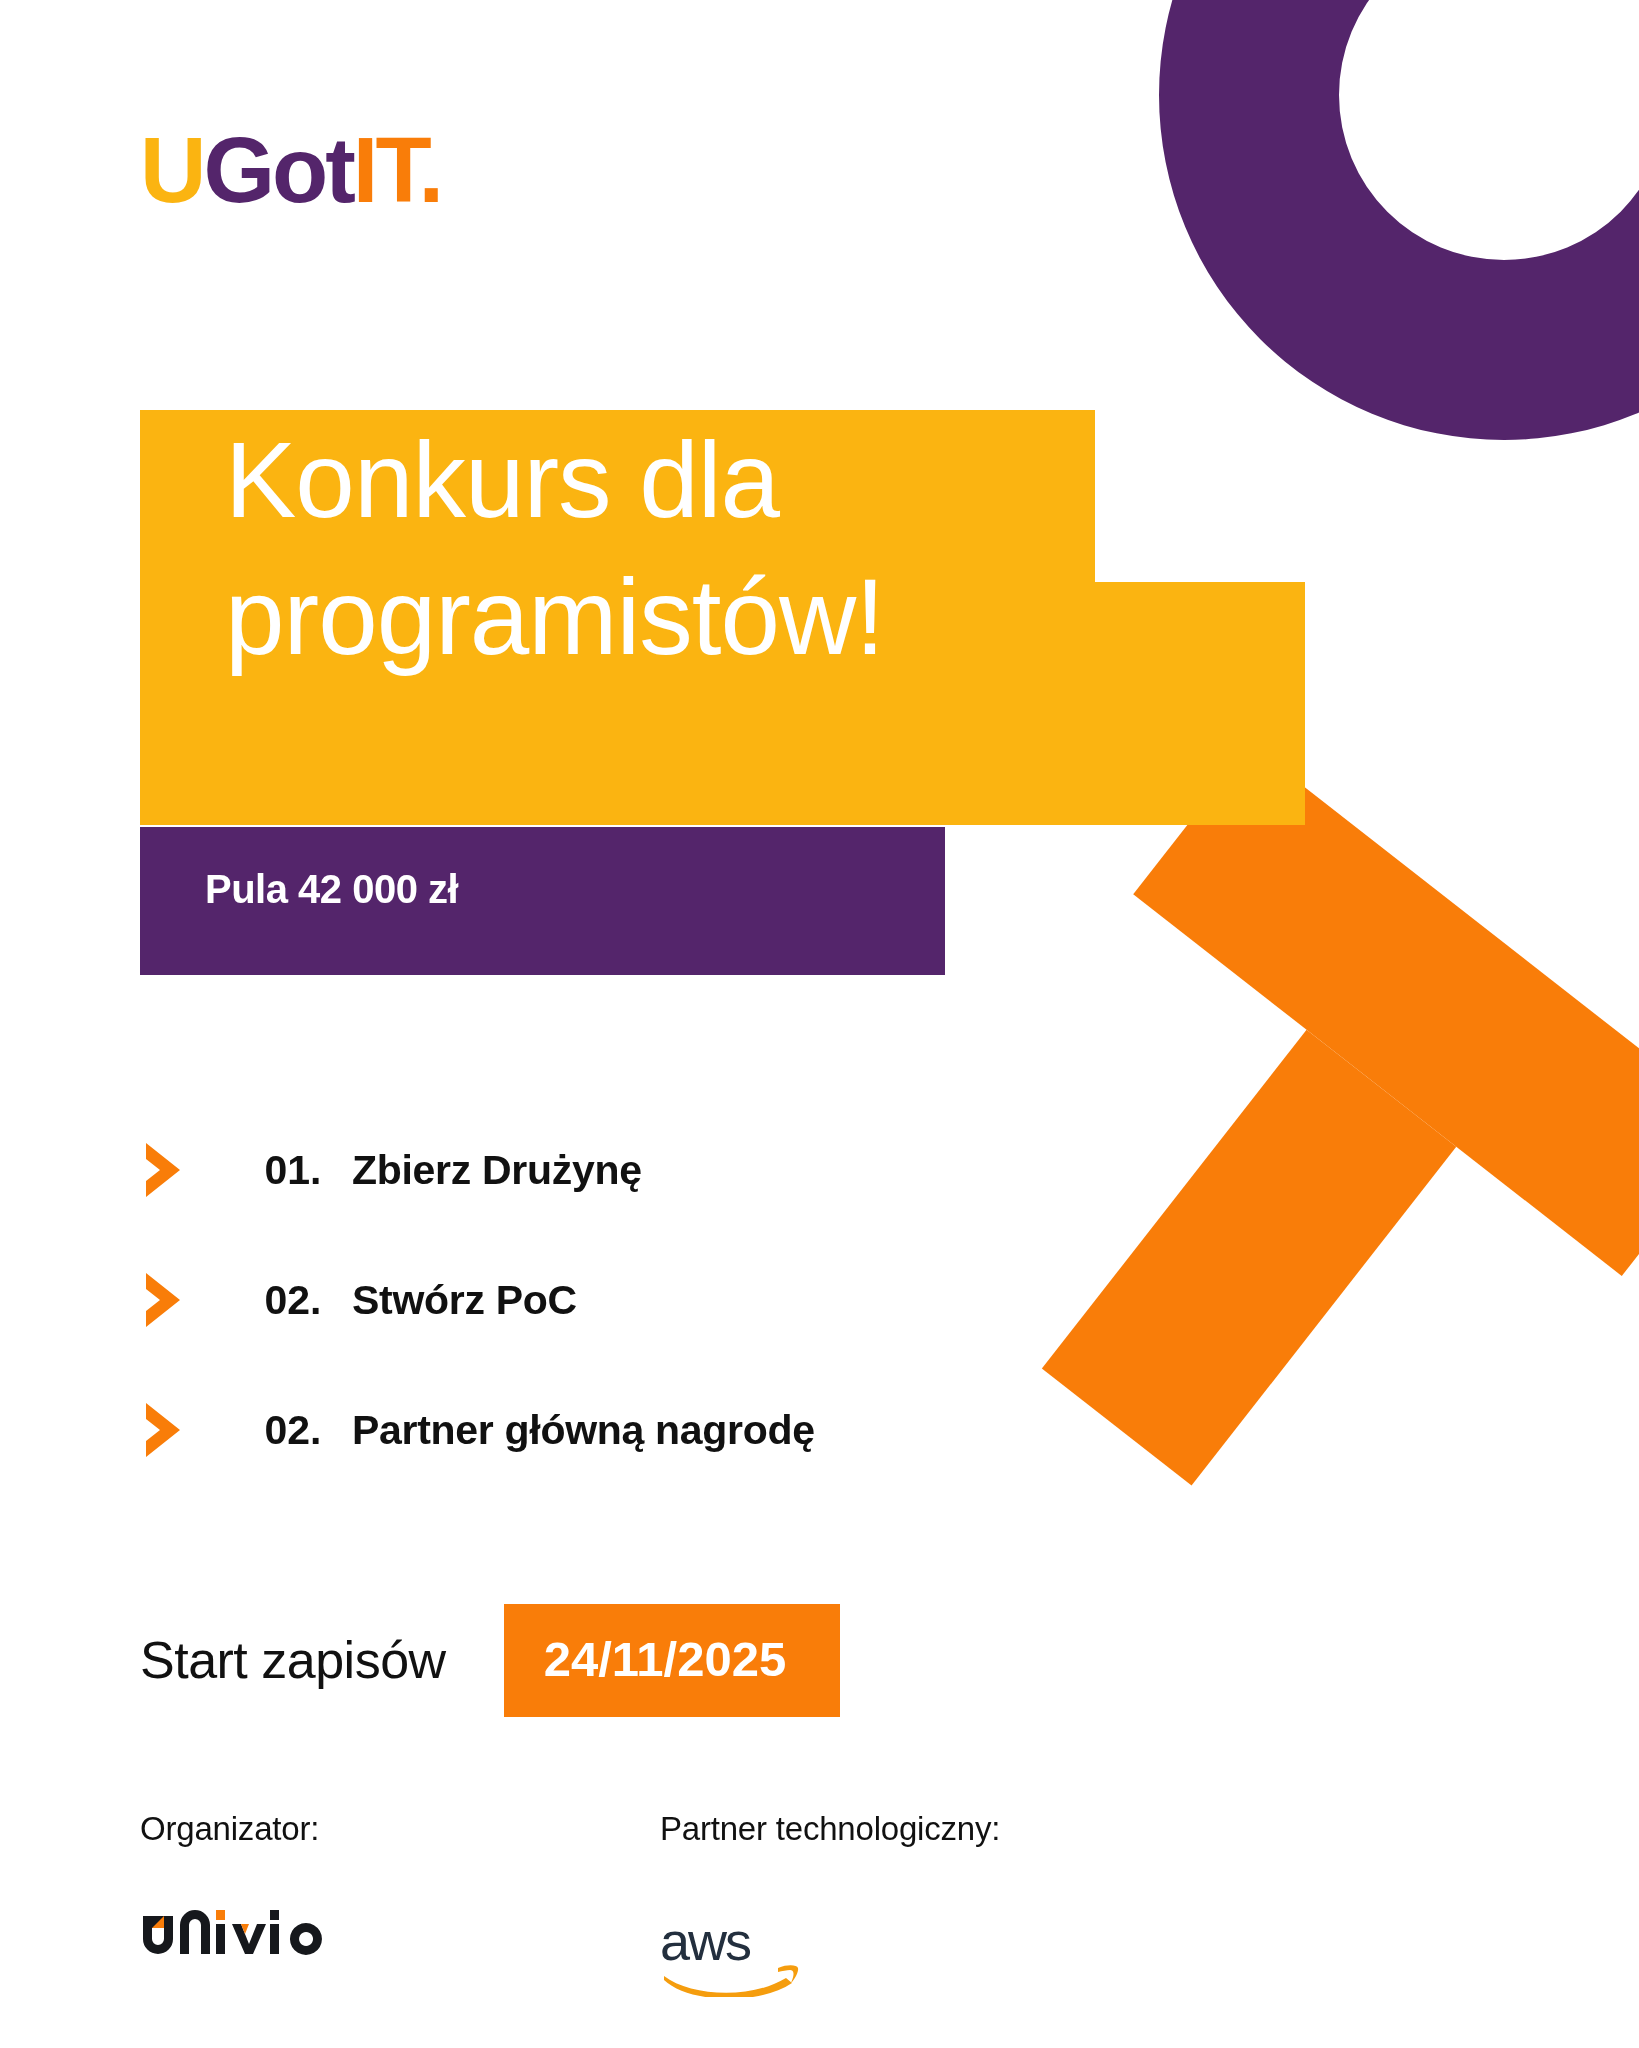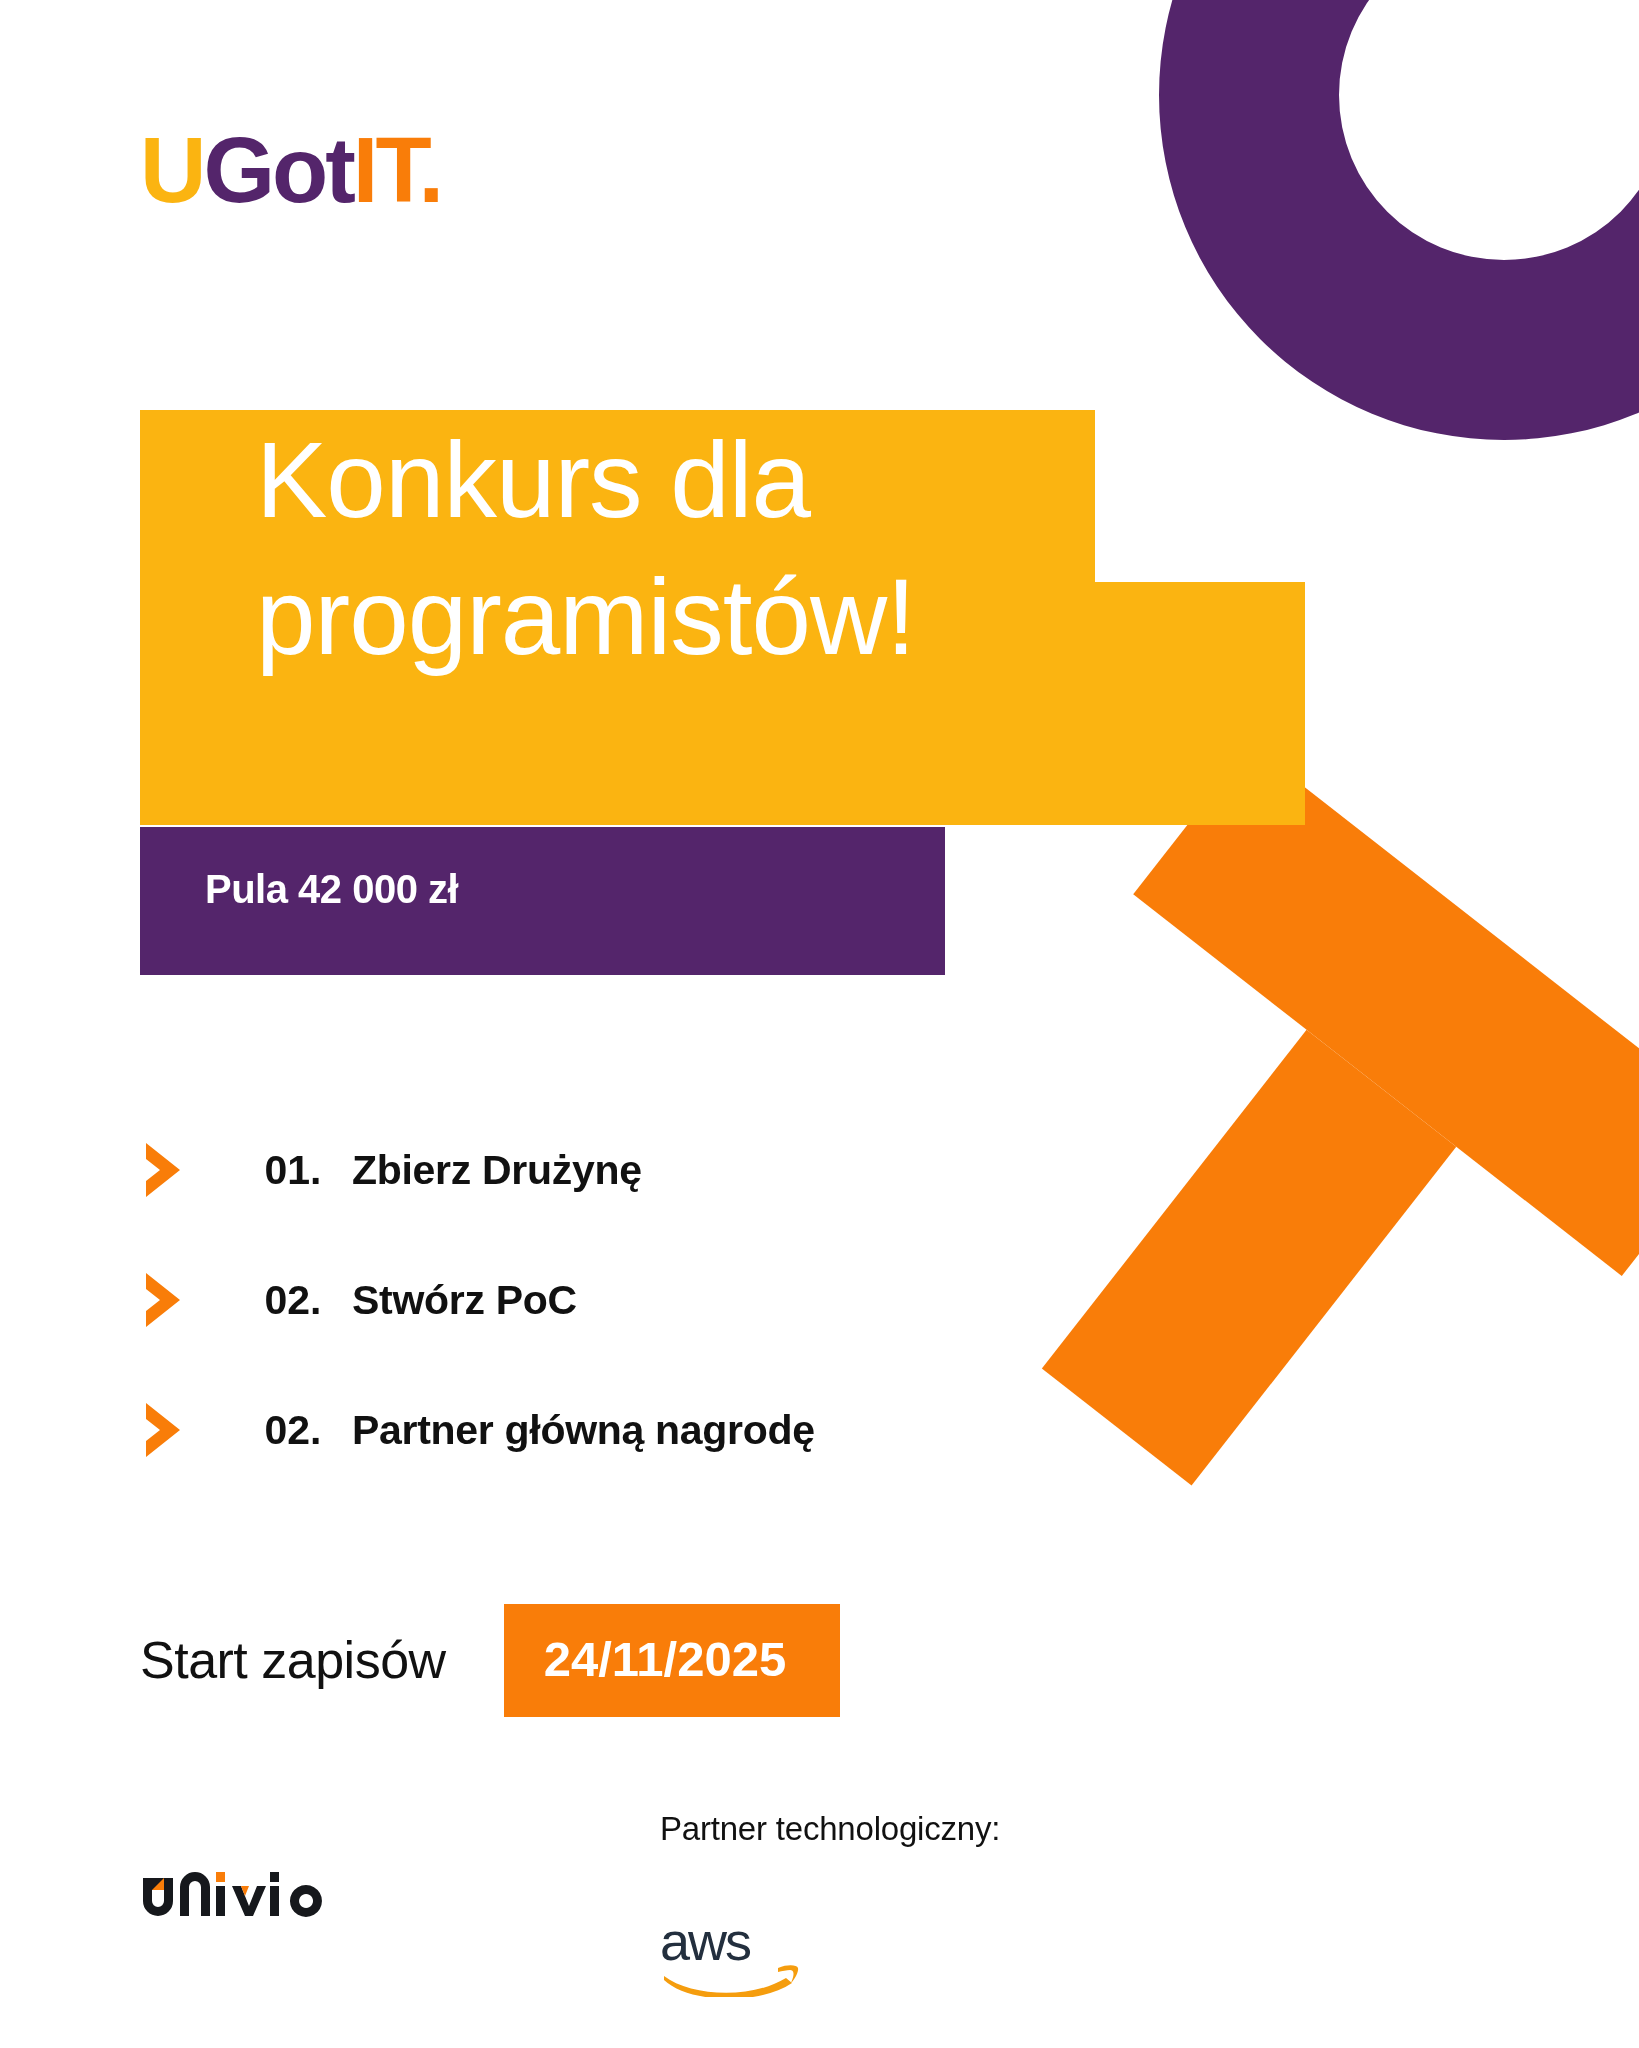--- a/index.html
+++ b/index.html
@@ -77,21 +77,20 @@
     position: absolute;
     left: 225px;
     top: 2px;
     width: 1200px;
     color: #ffffff;
     font-size: 107px;
     font-weight: 400;
     line-height: 1.28;
     letter-spacing: -1px;
     white-space: pre-line;
-    margin-left: 31px;
   }
 
   
   #prize-block {
     position: absolute;
     left: 140px;
     top: 827px;
     width: 805px;
     height: 148px;
     background: #54256B;
@@ -254,20 +253,21 @@
   </div>
 
   <div id="start-row">
     <span id="start-label">Start zapisów</span>
     <span id="date-badge">24/11/2025</span>
   </div>
 
   <div id="footer">
 
     <div class="footer-col" id="footer-col-organizer">
+      <div class="footer-label">Organizator:</div>
       <svg class="footer-logo" id="univio-logo" viewBox="0 0 192 47" aria-hidden="true">
 
         <path d="M3 6 h9 v23 a6 6 0 0 0 12 0 V6 h9 v23 a15 15 0 0 1 -30 0 Z" fill="#16181C"></path>
         <path d="M12 6 h12 v12 h-12 Z" fill="#F97D09"></path>
         <path d="M12 6 h12 l-12 12 Z" fill="#16181C"></path>
 
         <path d="M40 15 a15 15 0 0 1 30 0 v29 h-9 V15 a6 6 0 0 0 -12 0 v29 h-9 Z" fill="#16181C"></path>
 
         <rect x="76" y="14" width="9" height="30" fill="#16181C"></rect>
         <path d="M76 0 h9 v10 h-9 Z" fill="#F97D09"></path>

